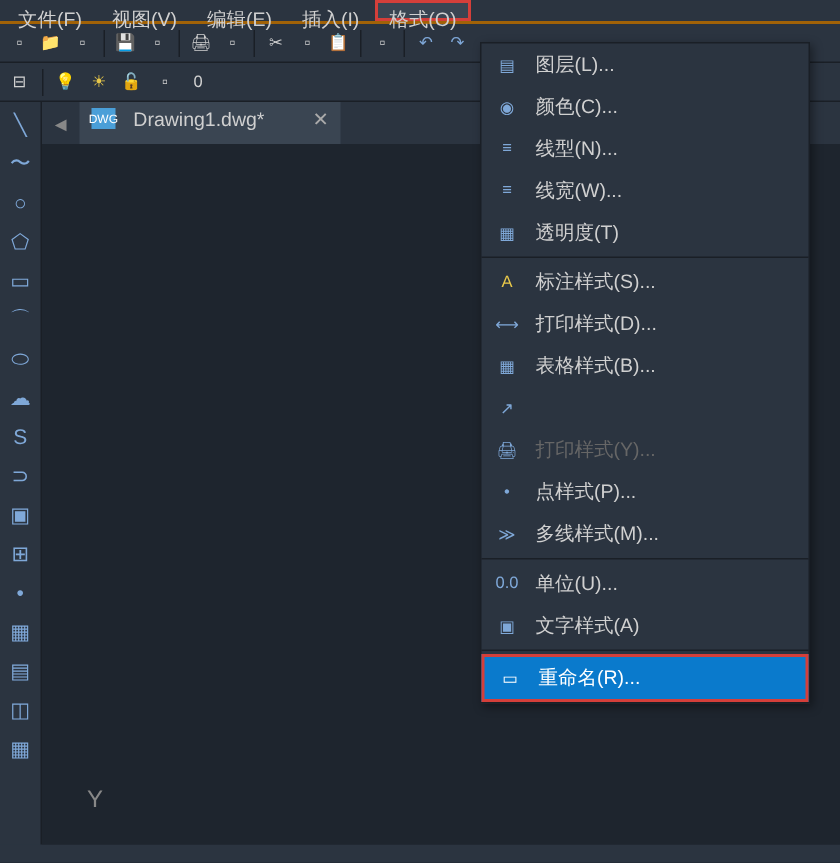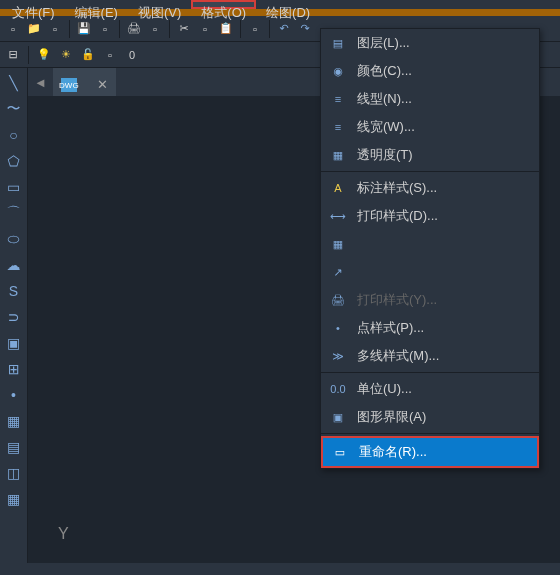--- a/index.html
+++ b/index.html
@@ -10,21 +10,21 @@
   color: #d0d0d0;
   width: 560px;
   height: 575px;
   overflow: hidden;
   position: relative;
 }
 .menubar {
   display: flex;
   background: #2b3440;
   height: 16px;
-  border-bottom: 7px solid #a16207;
+  border-bottom: 2px solid #a16207;
   padding-left: 2px;
 }
 .menu-item {
   padding: 4px 10px;
   cursor: pointer;
   color: #d0d0d0;
   white-space: nowrap;
 }
 .menu-item.active {
   background: #3a4552;
@@ -93,23 +93,23 @@
 }
 .tab-bar {
   display: flex;
   background: #2b3440;
   height: 28px;
   align-items: center;
 }
 .tab {
   background: #3a4552;
   display: flex;
-  align-items: flex-end;
+  align-items: flex-start;
   padding: 4px 8px;
-  gap: 0;
+  gap: 12px;
   height: 28px;
 }
 .tab-arrow {
   color: #888;
   padding: 0 6px;
 }
 .tab-icon {
   width: 16px;
   height: 14px;
   background: #4a9fd8;
@@ -183,24 +183,24 @@
 .save { color: #4a9fd8; }
 .arrow { color: #7fa8d8; }
 .bulb { color: #e8c84a; }
 .sun { color: #e8c84a; }
 </style>
 </head>
 <body>
 
 <div class="menubar">
   <div class="menu-item">文件(F)</div>
+  <div class="menu-item">视图(V)</div>
   <div class="menu-item">编辑(E)</div>
-  <div class="menu-item">视图(V)</div>
+  <div class="menu-item">插入(I)</div>
   <div class="menu-item active">格式(O)</div>
-  <div class="menu-item">绘图(D)</div>
 </div>
 
 <div class="toolbar1">
   <div class="tb-icon">▫</div>
   <div class="tb-icon folder">📁</div>
   <div class="tb-icon">▫</div>
   <div class="tb-sep"></div>
   <div class="tb-icon save">💾</div>
   <div class="tb-icon">▫</div>
   <div class="tb-sep"></div>
@@ -246,20 +246,21 @@
     <div class="lt-icon">▤</div>
     <div class="lt-icon">◫</div>
     <div class="lt-icon">▦</div>
   </div>
 
   <div class="content">
     <div class="tab-bar">
       <div class="tab-arrow">◄</div>
       <div class="tab">
         <div class="tab-icon">DWG</div>
+        <span>Drawing1.dwg*</span>
         <span class="tab-close">✕</span>
       </div>
     </div>
     <div class="canvas">
       <div class="ucs">Y</div>
     </div>
   </div>
 </div>
 
 <div class="dropdown">
@@ -287,20 +288,21 @@
   <div class="dd-item">
     <div class="dd-icon" style="color:#e8c84a">A</div>
     <span class="dd-label">标注样式(S)...</span>
   </div>
   <div class="dd-item">
     <div class="dd-icon">⟷</div>
     <span class="dd-label">打印样式(D)...</span>
   </div>
   <div class="dd-item">
     <div class="dd-icon">▦</div>
+    <span class="dd-label">表格样式(B)...</span>
   </div>
   <div class="dd-item">
     <div class="dd-icon">↗</div>
   </div>
   <div class="dd-item disabled">
     <div class="dd-icon">🖨</div>
     <span class="dd-label">打印样式(Y)...</span>
   </div>
   <div class="dd-item">
     <div class="dd-icon">•</div>
@@ -310,20 +312,20 @@
     <div class="dd-icon">≫</div>
     <span class="dd-label">多线样式(M)...</span>
   </div>
   <div class="dd-sep"></div>
   <div class="dd-item">
     <div class="dd-icon">0.0</div>
     <span class="dd-label">单位(U)...</span>
   </div>
   <div class="dd-item">
     <div class="dd-icon">▣</div>
-    <span class="dd-label">图形界限(A)</span>
+    <span class="dd-label">文字样式(A)</span>
   </div>
   <div class="dd-sep"></div>
   <div class="dd-item selected">
     <div class="dd-icon" style="color:#fff">▭</div>
     <span class="dd-label">重命名(R)...</span>
   </div>
 </div>
 
 </body></html>

